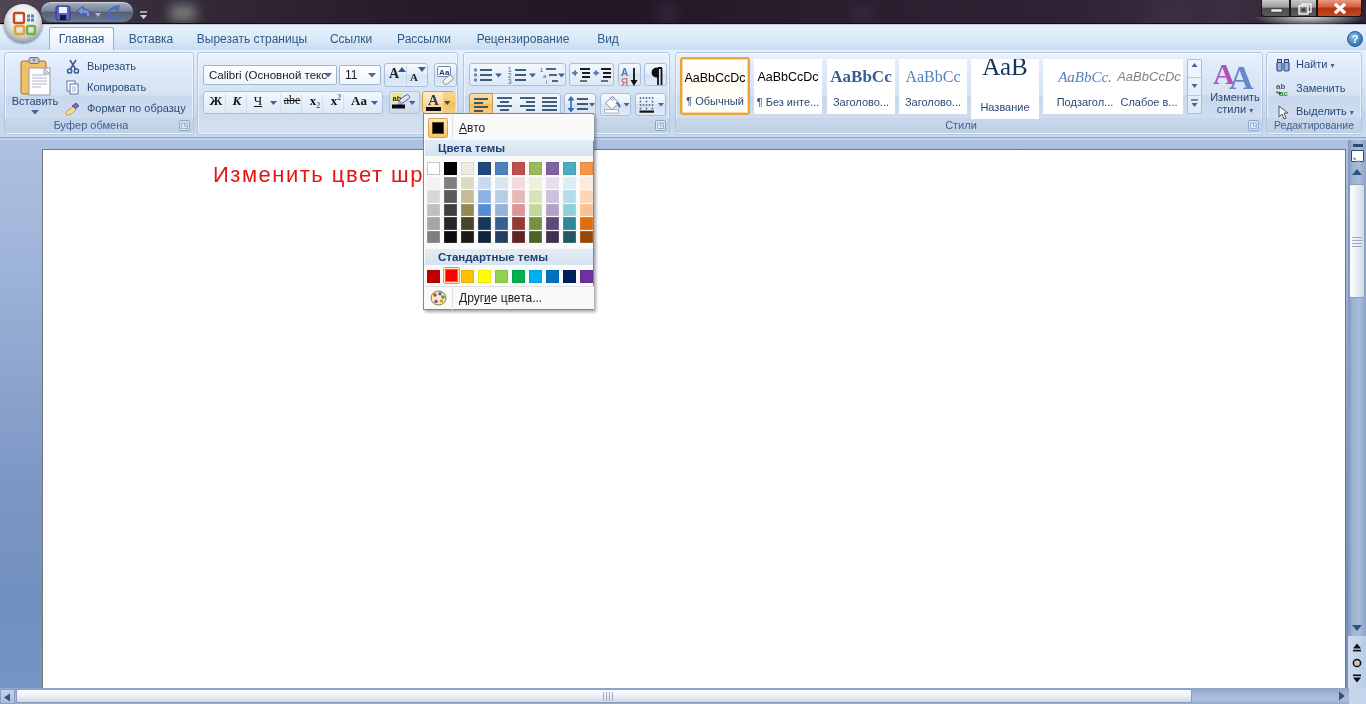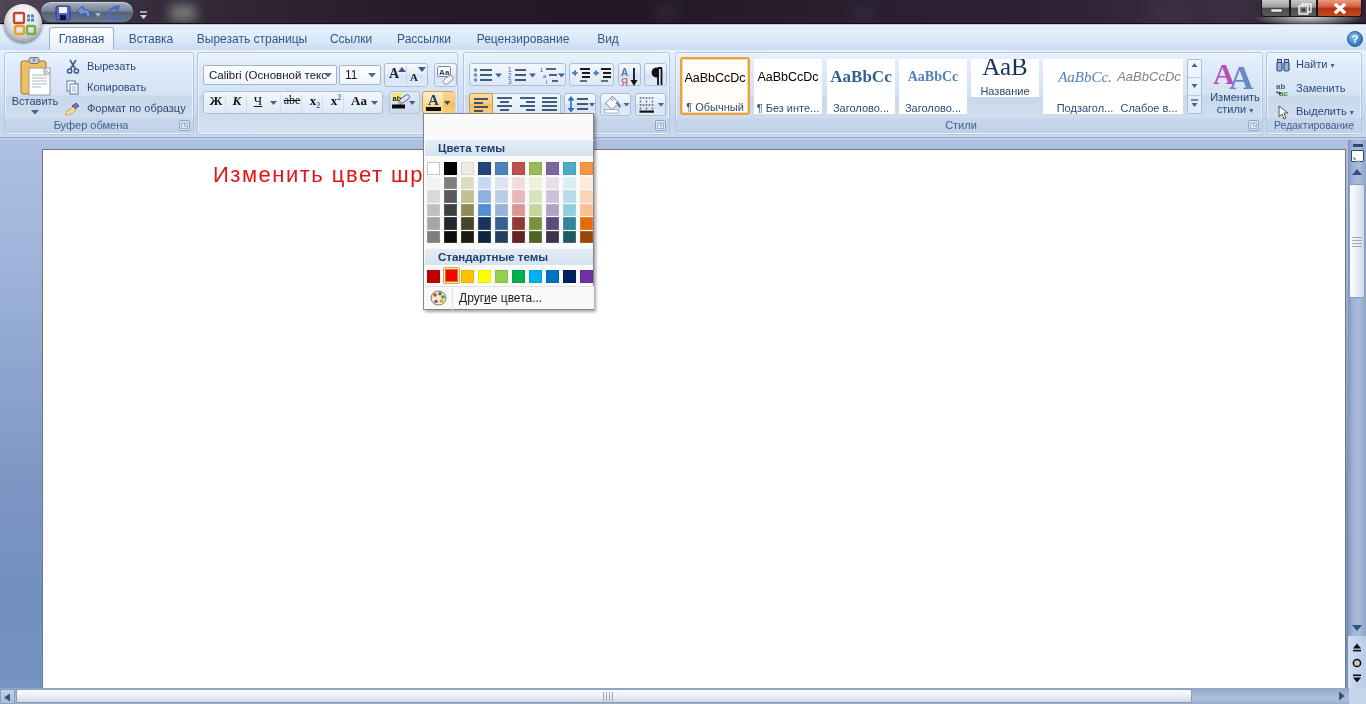--- a/index.html
+++ b/index.html
@@ -63,21 +63,21 @@
 #vscroll{position:absolute;left:1348px;top:140px;width:18px;height:548px;background:linear-gradient(90deg,#7e96bc,#9db1d2 25%,#a9bcda 60%,#8ea4c6)}
 #hscroll{position:absolute;left:0;top:688px;width:1366px;height:16px;background:linear-gradient(#8fa6c9,#a3b7d6 40%,#aebfdc 70%,#96abcd)}
 
 #dropdown{position:absolute;left:423px;top:113px;width:171px;height:197px;background:#fafafa;
  border:1px solid #868686;box-shadow:2px 2px 3px rgba(0,0,0,.35);z-index:100;font-size:12px;color:#1c1c1c}
 .ddhead{position:absolute;left:1px;width:168px;height:16px;background:linear-gradient(#e4ecf5,#d5e2ef);
  color:#1f3f6e;font-weight:bold;font-size:11.5px;line-height:16px;padding-left:13px}
 .sw{position:absolute;width:13px;height:13px}
 .stile{position:absolute;background:#fff;text-align:center;overflow:hidden}
 .ssamp{margin-top:8px;white-space:nowrap;line-height:20px}
-.sname{position:absolute;left:0;bottom:0;width:100%;font-size:11px;color:#2b4a77;white-space:nowrap}
+.sname{position:absolute;left:0;bottom:6px;width:100%;font-size:11px;color:#2b4a77;white-space:nowrap}
 </style></head><body>
 <div id="root">
 
 <div id="titlebar">
  <div class="blob1"></div>
       <div class="blob2"></div>
       <div class="blob3"></div>
       <div class="blob4"></div>
  <div class="bottomline"></div>
 </div>
@@ -463,24 +463,24 @@
         </div>
   <div class="stile" style="left:78px;top:6px;width:68px;height:55px">
     <div class="ssamp" style="font-size:12.5px;color:#000">AaBbCcDc</div>
           <div class="sname">¶ Без инте...</div>
         </div>
   <div class="stile" style="left:151px;top:6px;width:68px;height:55px">
     <div class="ssamp" style="font-size:17px;font-weight:bold;color:#365f91;font-family:'Liberation Serif',serif">AaBbCс</div>
           <div class="sname">Заголово...</div>
         </div>
   <div class="stile" style="left:223px;top:6px;width:68px;height:55px">
-    <div class="ssamp" style="font-size:14px;font-weight:bold;color:#4f81bd;font-family:'Liberation Serif',serif">AaBbCc</div>
+    <div class="ssamp" style="font-size:16px;font-weight:normal;color:#4f81bd;font-family:'Liberation Serif',serif">AaBbCc</div>
           <div class="sname">Заголово...</div>
         </div>
-  <div class="stile" style="left:295px;top:6px;width:68px;height:38px">
+  <div class="stile" style="left:295px;top:6px;width:68px;height:60px">
     <div class="ssamp" style="font-size:25px;color:#17365d;font-family:'Liberation Serif',serif;margin-top:-2px">АаВ</div>
           <div class="sname">Название</div>
         </div>
   <div class="stile" style="left:367px;top:6px;width:84px;height:55px">
     <div class="ssamp" style="font-size:15px;font-style:italic;color:#4f81bd;font-family:'Liberation Serif',serif">AaBbCc.</div>
           <div class="sname">Подзагол...</div>
         </div>
   <div class="stile" style="left:439px;top:6px;width:68px;height:55px">
     <div class="ssamp" style="font-size:13px;font-style:italic;color:#828282">AaBbCcDc</div>
           <div class="sname">Слабое в...</div>
@@ -597,20 +597,27 @@
  <div style="position:absolute;left:1334px;top:1px;width:15px;height:15px">
   <svg width="15" height="15">
           <path d="M5 2.5 l6 4.5 -6 4.5 z" fill="#33527e"></path>
         </svg>
  </div>
  <div style="position:absolute;left:1349px;top:0;width:17px;height:16px;background:#c6d6ec"></div>
 </div>
 
 <div id="dropdown">
 
+ <div style="position:absolute;left:1px;top:1px;width:169px;height:25px;background:#fafafa">
+  <div style="position:absolute;left:27px;top:0;width:1px;height:26px;background:#e2e2e2"></div>
+  <div style="position:absolute;left:3px;top:3px;width:20px;height:20px;border:1px solid #d8a350;border-radius:2px;background:linear-gradient(#fce6b8,#f5c869)">
+   <div style="position:absolute;left:3px;top:3px;width:12px;height:12px;background:#000;border:1px solid #5a4a20"></div>
+  </div>
+  <div style="position:absolute;left:34px;top:6px;font-size:12px;color:#1c1c1c"><span style="text-decoration:underline">А</span>вто</div>
+ </div>
  <div style="position:absolute;left:1px;top:26px;width:169px;height:1px;background:#e0e0e0"></div>
 
  <div class="ddhead" style="top:26px">Цвета темы</div>
 
  <div id="swatches">
  <div class="sw" style="left:3px;top:48px;border:1px solid #c6c6c6;background:#FFFFFF"></div>
  <div class="sw" style="left:3px;top:63px;height:12px;background:#F2F2F2;box-shadow:inset 0 0 0 .5px rgba(255,255,255,.25)"></div>
  <div class="sw" style="left:3px;top:76px;height:13px;background:#D8D8D8;box-shadow:inset 0 0 0 .5px rgba(255,255,255,.25)"></div>
  <div class="sw" style="left:3px;top:90px;height:12px;background:#BFBFBF;box-shadow:inset 0 0 0 .5px rgba(255,255,255,.25)"></div>
  <div class="sw" style="left:3px;top:103px;height:13px;background:#A5A5A5;box-shadow:inset 0 0 0 .5px rgba(255,255,255,.25)"></div>

